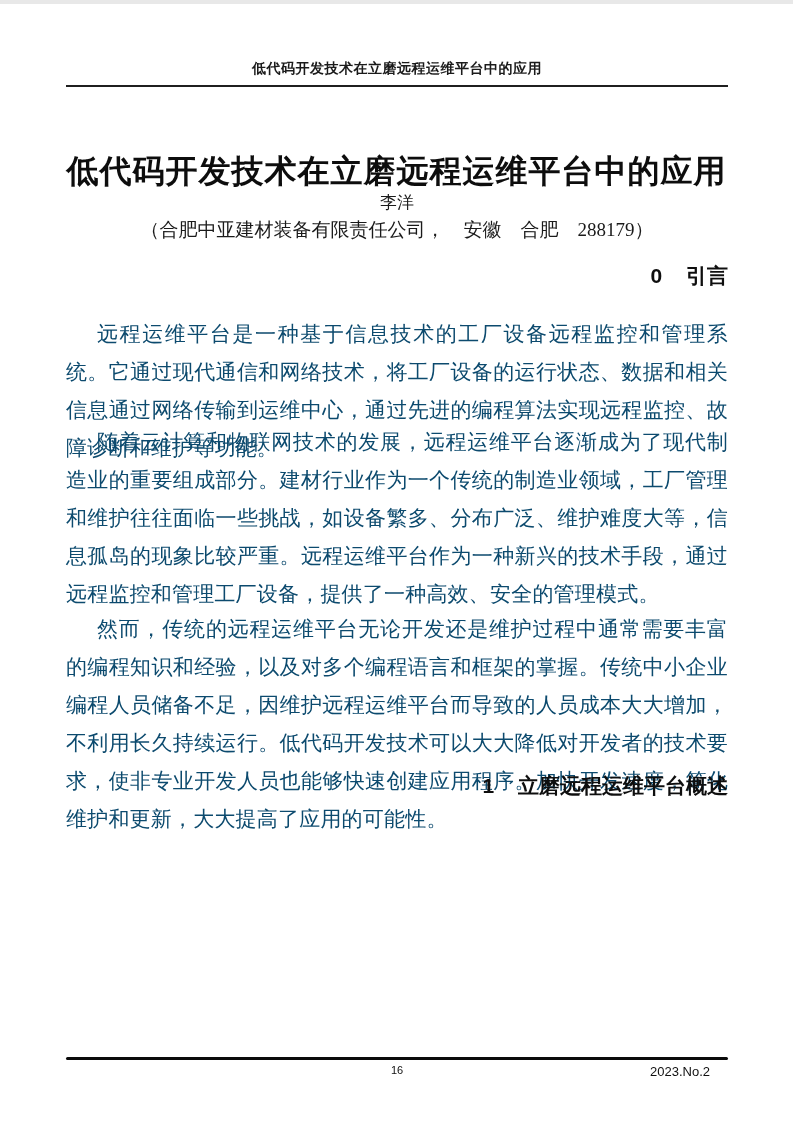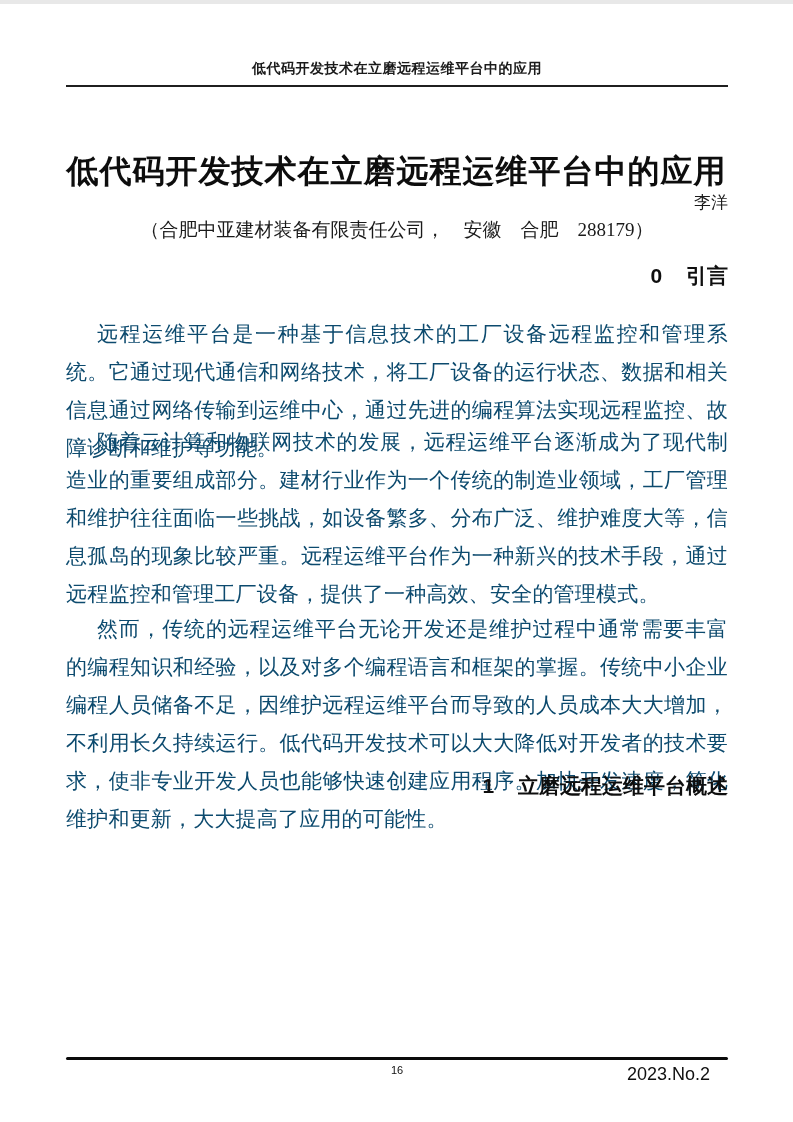--- a/index.html
+++ b/index.html
@@ -49,21 +49,21 @@
     font-size: 32px;
     line-height: 44px;
     letter-spacing: 1px;
     color: #0d0d0d;
   }
   .author-line {
     position: absolute;
     top: 187px;
     left: 66px;
     width: 662px;
-    text-align: right;
+    text-align: center;
     font-size: 17px;
     line-height: 24px;
     color: #1a1a1a;
   }
   .affiliation-line {
     position: absolute;
     top: 213px;
     left: 66px;
     width: 662px;
     text-align: center;
@@ -121,21 +121,21 @@
     text-align: center;
     font-family: Liberation Sans, sans-serif;
     font-size: 11px;
     color: #101010;
   }
   .issue-number {
     position: absolute;
     top: 1060px;
     right: 83px;
     font-family: "Liberation Sans", "DejaVu Sans", sans-serif;
-    font-size: 18px;
+    font-size: 13px;
     color: #101010;
   }
 </style>
 </head>
 <body>
 
 <div class="page">
 
   <div class="running-header">低代码开发技术在立磨远程运维平台中的应用</div>
   <div class="header-rule"></div>

